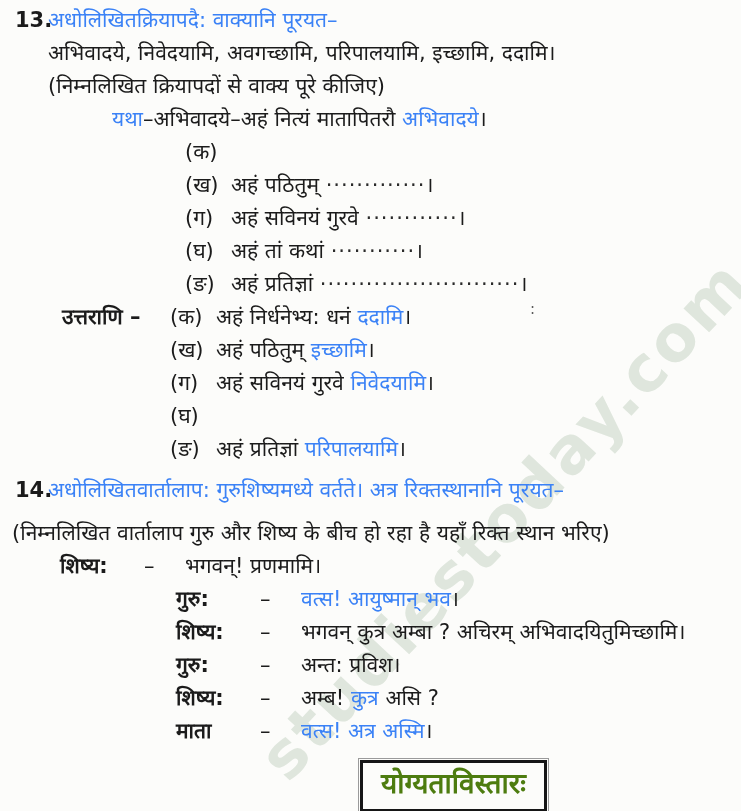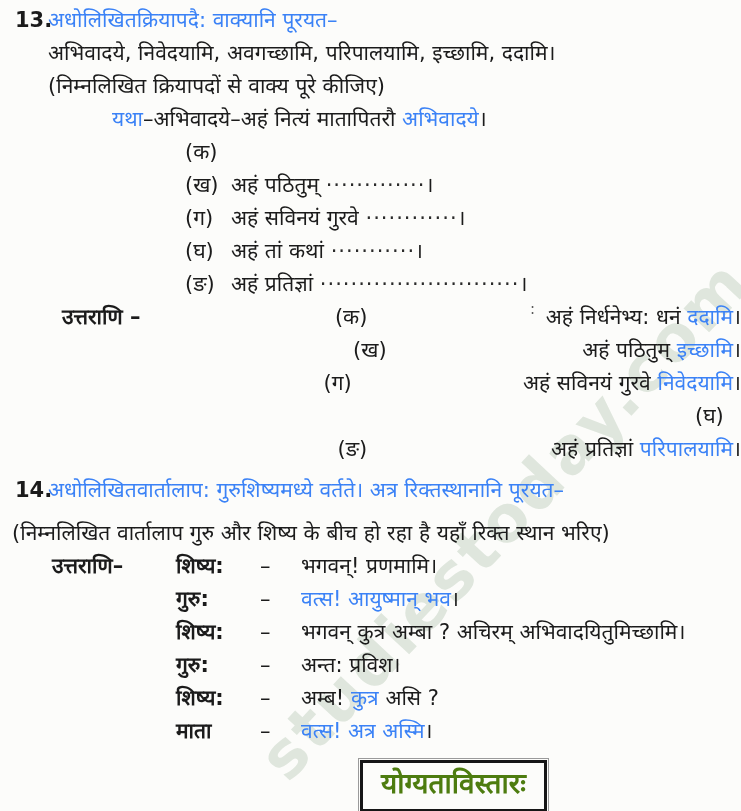--- a/index.html
+++ b/index.html
@@ -21,21 +21,21 @@
   
   .q-head{display:flex;padding-left:15px;}
   .qnum{width:33px;font-weight:700;flex:0 0 auto;}
   .indent1{margin-left:48px;}
   .indent2{margin-left:112px;}
   
   .item-row{margin-left:185px;display:flex;}
   .marker{width:46px;flex:0 0 auto;}
   .dots{letter-spacing:1px;color:#2a2a2a;}
   
-  .ans-row{display:flex;margin-left:62px;justify-content:space-between;}
+  .ans-row{display:flex;margin-left:62px;}
   .ans-label{width:108px;flex:0 0 auto;font-weight:700;}
   
   .mt8{margin-top:8px;}
   .mt10{margin-top:10px;margin-left:12px;}
   
   .dlg-row{display:flex;margin-left:52px;}
   .dlg-label{width:116px;flex:0 0 auto;font-weight:700;}
   .dlg-speaker{width:84px;flex:0 0 auto;font-weight:700;margin-left:8px;}
   .dlg-dash{width:41px;flex:0 0 auto;}
   
@@ -140,21 +140,20 @@
     </div>
 
     <div class="ln q-head mt8">
       <span class="qnum">14.</span>
       <span class="b">अधोलिखितवार्तालाप: गुरुशिष्यमध्ये वर्तते। अत्र रिक्तस्थानानि पूरयत–</span>
     </div>
 
     <div class="ln indent1 mt10">(निम्नलिखित वार्तालाप गुरु और शिष्य के बीच हो रहा है यहाँ रिक्त स्थान भरिए)</div>
 
     <div class="ln dlg-row">
-      <span class="dlg-label">उत्तराणि–</span>
       <span class="dlg-speaker">शिष्य:</span>
       <span class="dlg-dash">–</span>
       <span><span>भगवन्! प्रणमामि।</span><span class="b"></span><span></span></span>
     </div>
     <div class="ln dlg-row">
       <span class="dlg-label"></span>
       <span class="dlg-speaker">गुरु:</span>
       <span class="dlg-dash">–</span>
       <span><span></span><span class="b">वत्स! आयुष्मान् भव</span><span>।</span></span>
     </div>

